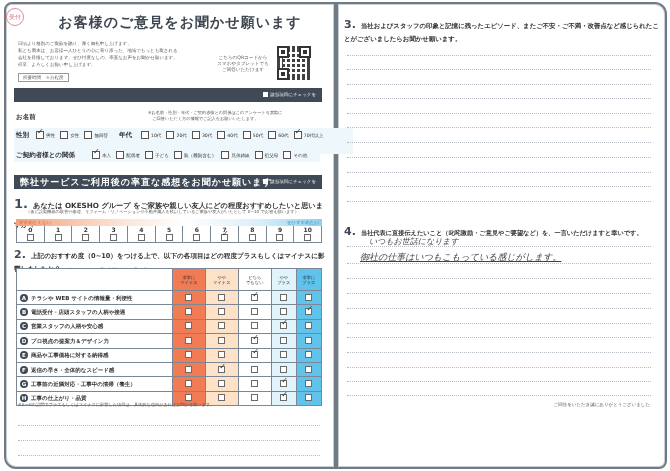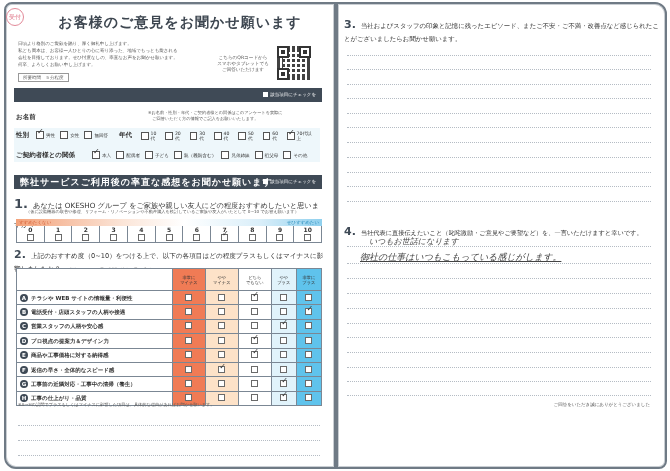--- a/index.html
+++ b/index.html
@@ -22,21 +22,21 @@
   .bar{height:14px;background:#3f4a56;color:#fff;font-size:9px;font-weight:bold;line-height:14px;padding-left:6px;letter-spacing:1px;}
   .bar .note{position:absolute;right:6px;top:0;font-size:4.5px;font-weight:normal;letter-spacing:0;}
   .bar .note .chk{display:inline-block;width:5px;height:5px;background:#fff;margin-right:2px;vertical-align:middle;}
   .lbl{font-size:6.5px;font-weight:bold;color:#333;}
   .small{font-size:4.2px;color:#555;line-height:5.5px;}
   .opt{display:inline-flex;align-items:center;font-size:4.6px;margin-right:5px;color:#333;}
   .box{display:inline-block;width:6px;height:6px;border:1px solid #555;background:#fff;margin-right:2px;position:relative;}
   .box.checked::after{content:"✓";position:absolute;left:0px;top:-5px;font-size:8px;color:#333;}
   .tint{background:#eef7fb;}
   .q-num{font-size:13px;font-weight:bold;color:#3f4a56;}
-  .q-text{font-size:7.2px;font-weight:normal;color:#333;}
+  .q-text{font-size:7.2px;font-weight:bold;color:#333;}
   .rec-scale{left:16px;top:219px;width:306px;}
   .rec-grad{height:7px;background:linear-gradient(90deg,#f3a27a 0%,#fbe5d8 35%,#ffffff 55%,#d9eef9 80%,#8fd0ee 100%);font-size:4.5px;color:#d2582e;position:relative;line-height:7px;}
   .rec-grad .r{position:absolute;right:3px;color:#1d86b8;}
   .rec-cells{display:flex;border:1px solid #7b8794;border-top:none;}
   .rec-cell{flex:1;height:16px;border-right:1px solid #7b8794;text-align:center;font-size:6px;font-weight:bold;line-height:8px;color:#333;}
   .rec-cell:last-child{border-right:none;}
   table.rate{position:absolute;left:16px;top:268px;width:306px;border-collapse:collapse;font-size:5.5px;}
   table.rate td{border:1px solid #7b8794;height:13.4px;padding:0;text-align:center;}
   table.rate td.item{text-align:left;padding-left:3px;font-weight:bold;color:#333;width:152px;}
   table.rate tr.head td{height:21px;font-size:4.3px;line-height:5px;color:#333;}
@@ -74,21 +74,21 @@
   <div class="finder" style="left:0;bottom:0;"></div>
 </div>
 
 <div class="abs bar" style="left:14px;top:88px;width:302px;">
   <span class="note"><span class="chk"></span><span>該当項目にチェックを</span></span>
 </div>
 <div class="abs lbl" style="left:16px;top:113px;">お名前</div>
 <div class="abs small" style="left:148px;top:110px;width:170px;white-space:pre-line;">※お名前・性別・年代・ご契約者様との関係はこのアンケートを実際に
 　ご回答いただく方の情報でご記入をお願いいたします。</div>
 
-<div class="abs tint" style="left:14px;top:128px;width:306px;height:26px;">
+<div class="abs tint" style="left:14px;top:128px;width:306px;height:26px;padding-left:33px;">
   <span class="abs lbl" style="left:2px;top:3px;">性別</span>
   <div class="abs" style="left:22px;top:3px;display:flex;">
     <span class="opt">
         <span class="box checked"></span>
         <span>男性</span>
       </span>
     <span class="opt">
         <span class="box"></span>
         <span>女性</span>
       </span>

